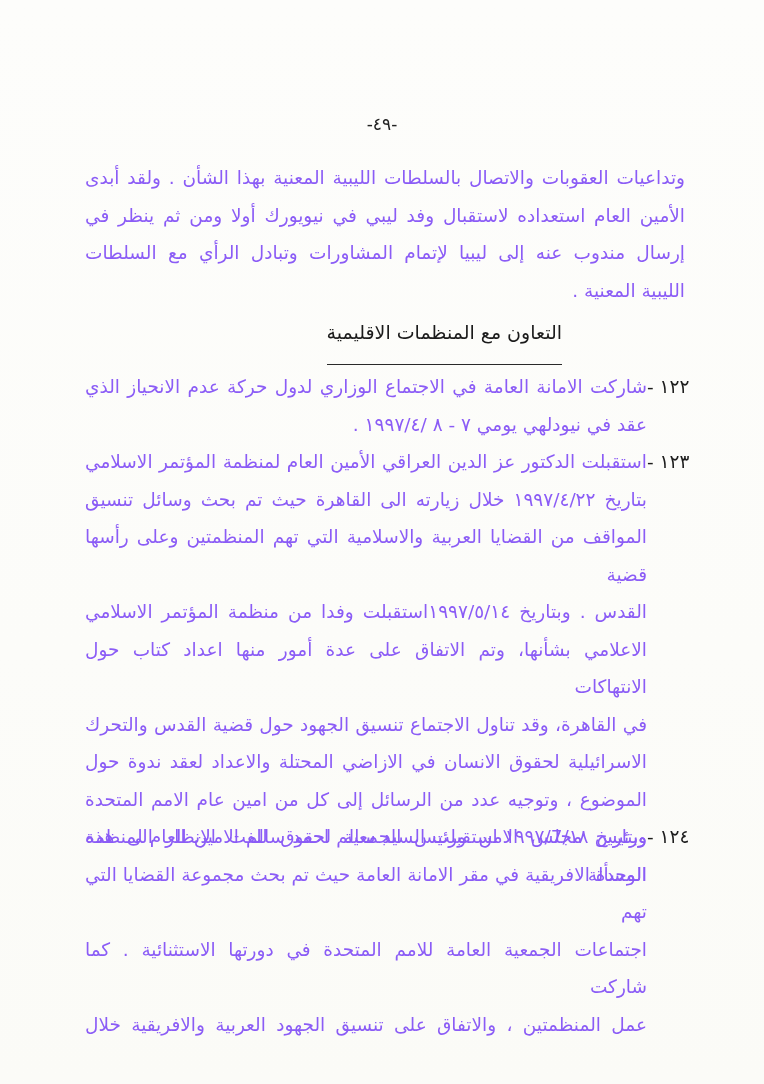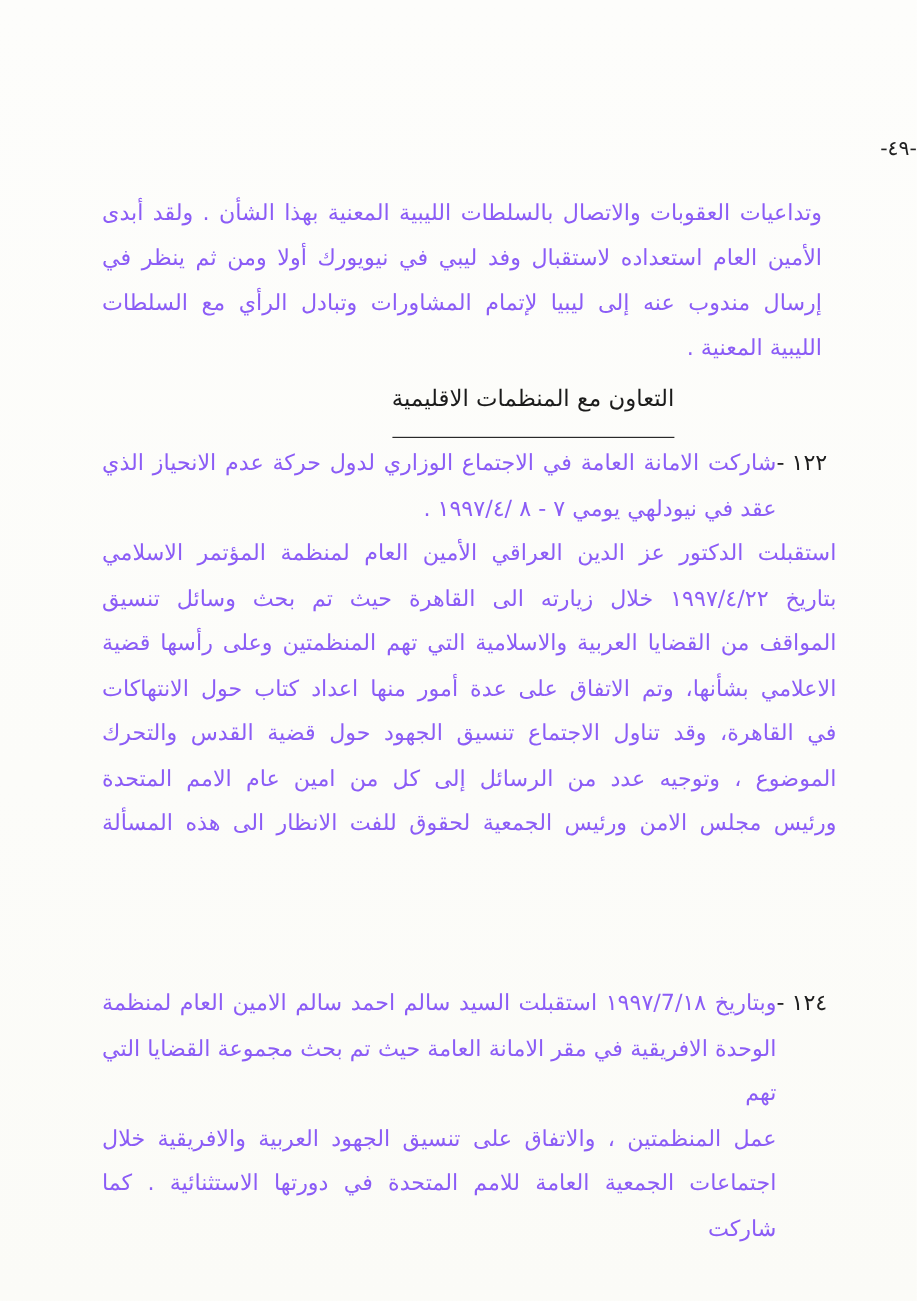--- a/index.html
+++ b/index.html
@@ -9,21 +9,21 @@
   }
   body {
     position: relative;
     direction: rtl;
     background: linear-gradient(180deg, #fdfdfb 0%, #fcfcf9 60%, #fbfbf7 100%);
     font-family: "DejaVu Sans", sans-serif;
     color: #1c1c1c;
   }
   .pagenum {
     position: absolute; top: 114px; left: 0; right: 0;
-    text-align: right;
+    text-align: center;
     font-size: 17px;
     letter-spacing: 1px;
     color: #222;
   }
   .line {
     font-size: 18.5px;
     line-height: 37.5px;
     color: #8b5cf6;
   }
   .j { text-align: justify; text-align-last: justify; }
@@ -71,32 +71,35 @@
 
 <div class="item" id="item-122">
   <div class="num">١٢٢ -</div>
   <div class="ibody">
     <div class="line j">شاركت الامانة العامة في الاجتماع الوزاري لدول حركة عدم الانحياز الذي</div>
     <div class="line r">عقد في نيودلهي يومي ٧ - ٨ ⁦١٩٩٧/٤/⁩ .</div>
   </div>
 </div>
 
 <div class="item" id="item-123">
+  <div class="num">١٢٣ -</div>
   <div class="ibody">
     <div class="line j">استقبلت الدكتور عز الدين العراقي الأمين العام لمنظمة المؤتمر الاسلامي</div>
     <div class="line j">بتاريخ ١٩٩٧/٤/٢٢ خلال زيارته الى القاهرة حيث تم بحث وسائل تنسيق</div>
     <div class="line j">المواقف من القضايا العربية والاسلامية التي تهم المنظمتين وعلى رأسها قضية</div>
+    <div class="line j">القدس . وبتاريخ ١٩٩٧/٥/١٤استقبلت وفدا من منظمة المؤتمر الاسلامي</div>
     <div class="line j">الاعلامي بشأنها، وتم الاتفاق على عدة أمور منها اعداد كتاب حول الانتهاكات</div>
     <div class="line j">في القاهرة، وقد تناول الاجتماع تنسيق الجهود حول قضية القدس والتحرك</div>
+    <div class="line j">الاسرائيلية لحقوق الانسان في الازاضي المحتلة والاعداد لعقد ندوة حول</div>
     <div class="line j">الموضوع ، وتوجيه عدد من الرسائل إلى كل من امين عام الامم المتحدة</div>
     <div class="line j">ورئيس مجلس الامن ورئيس الجمعية لحقوق للفت الانظار الى هذه المسألة</div>
   </div>
 </div>
 
 <div class="item" id="item-124">
   <div class="num">١٢٤ -</div>
   <div class="ibody">
     <div class="line j">وبتاريخ ١٩٩٧/7/١٨ استقبلت السيد سالم احمد سالم الامين العام لمنظمة</div>
     <div class="line j">الوحدة الافريقية في مقر الامانة العامة حيث تم بحث مجموعة القضايا التي تهم</div>
+    <div class="line j">اجتماعات الجمعية العامة للامم المتحدة في دورتها الاستثنائية . كما شاركت</div>
     <div class="line j">عمل المنظمتين ، والاتفاق على تنسيق الجهود العربية والافريقية خلال</div>
-    <div class="line j">اجتماعات الجمعية العامة للامم المتحدة في دورتها الاستثنائية . كما شاركت</div>
   </div>
 </div>
 
 </body></html>

